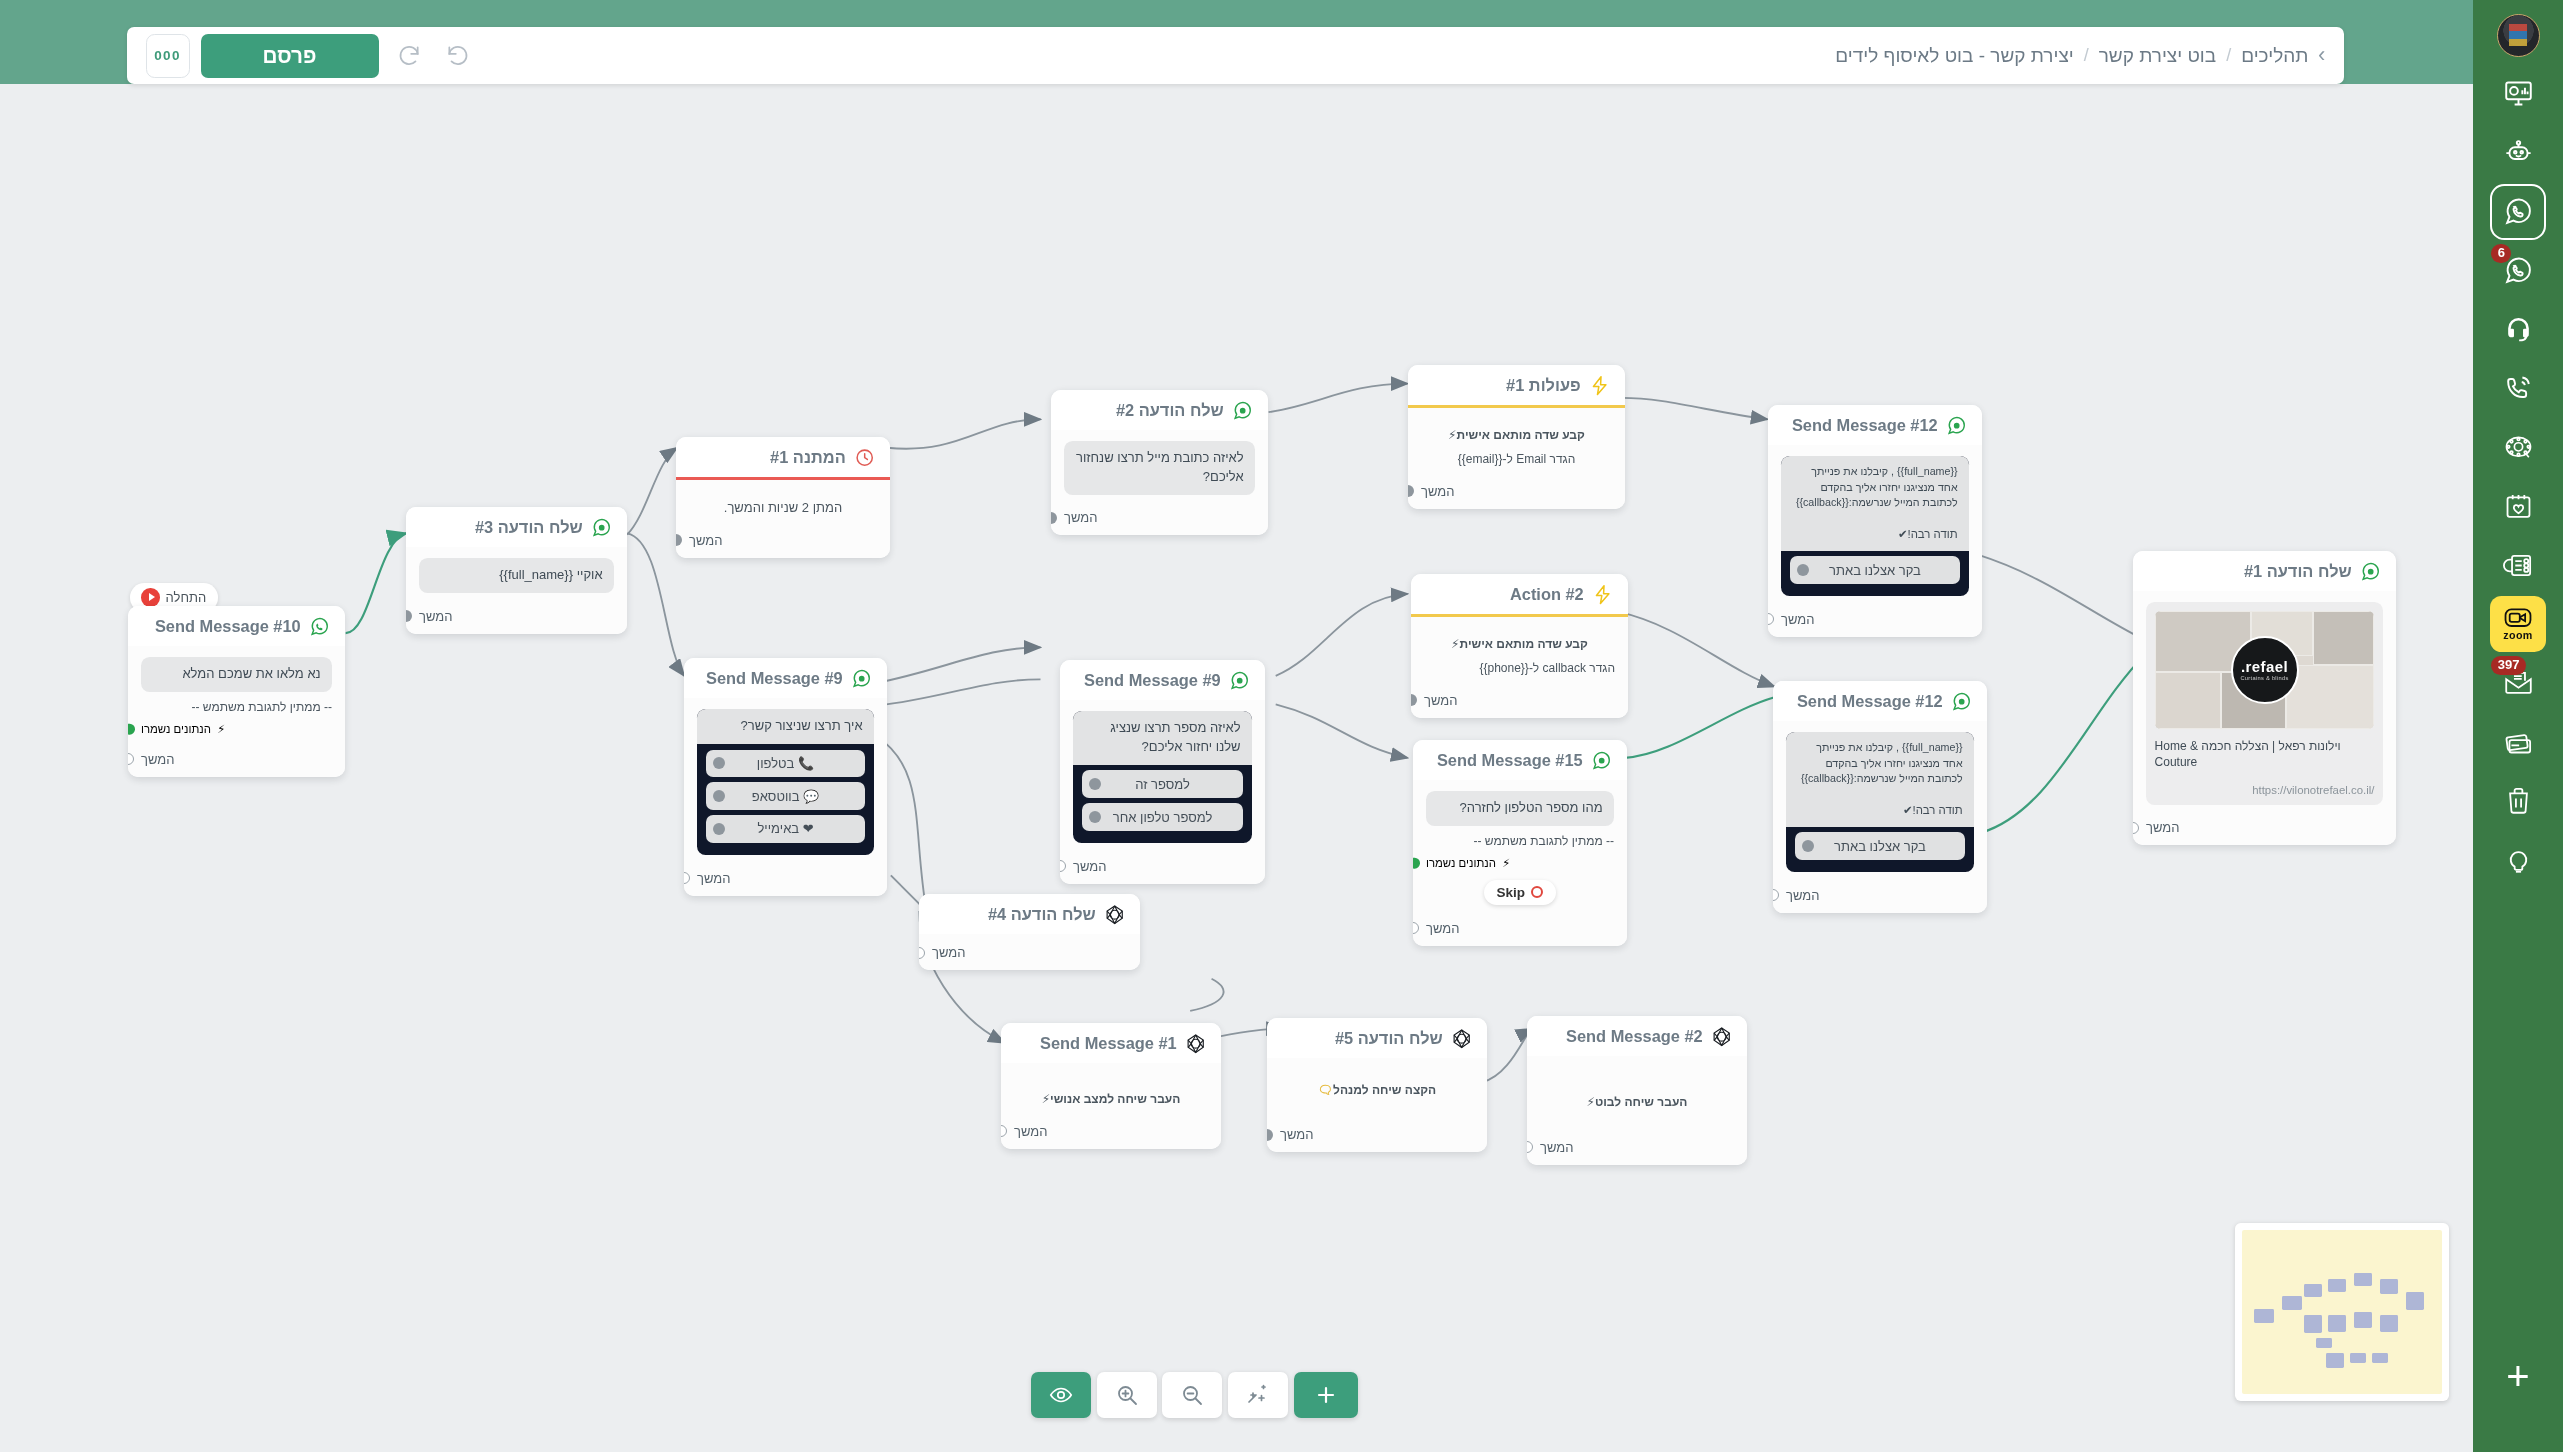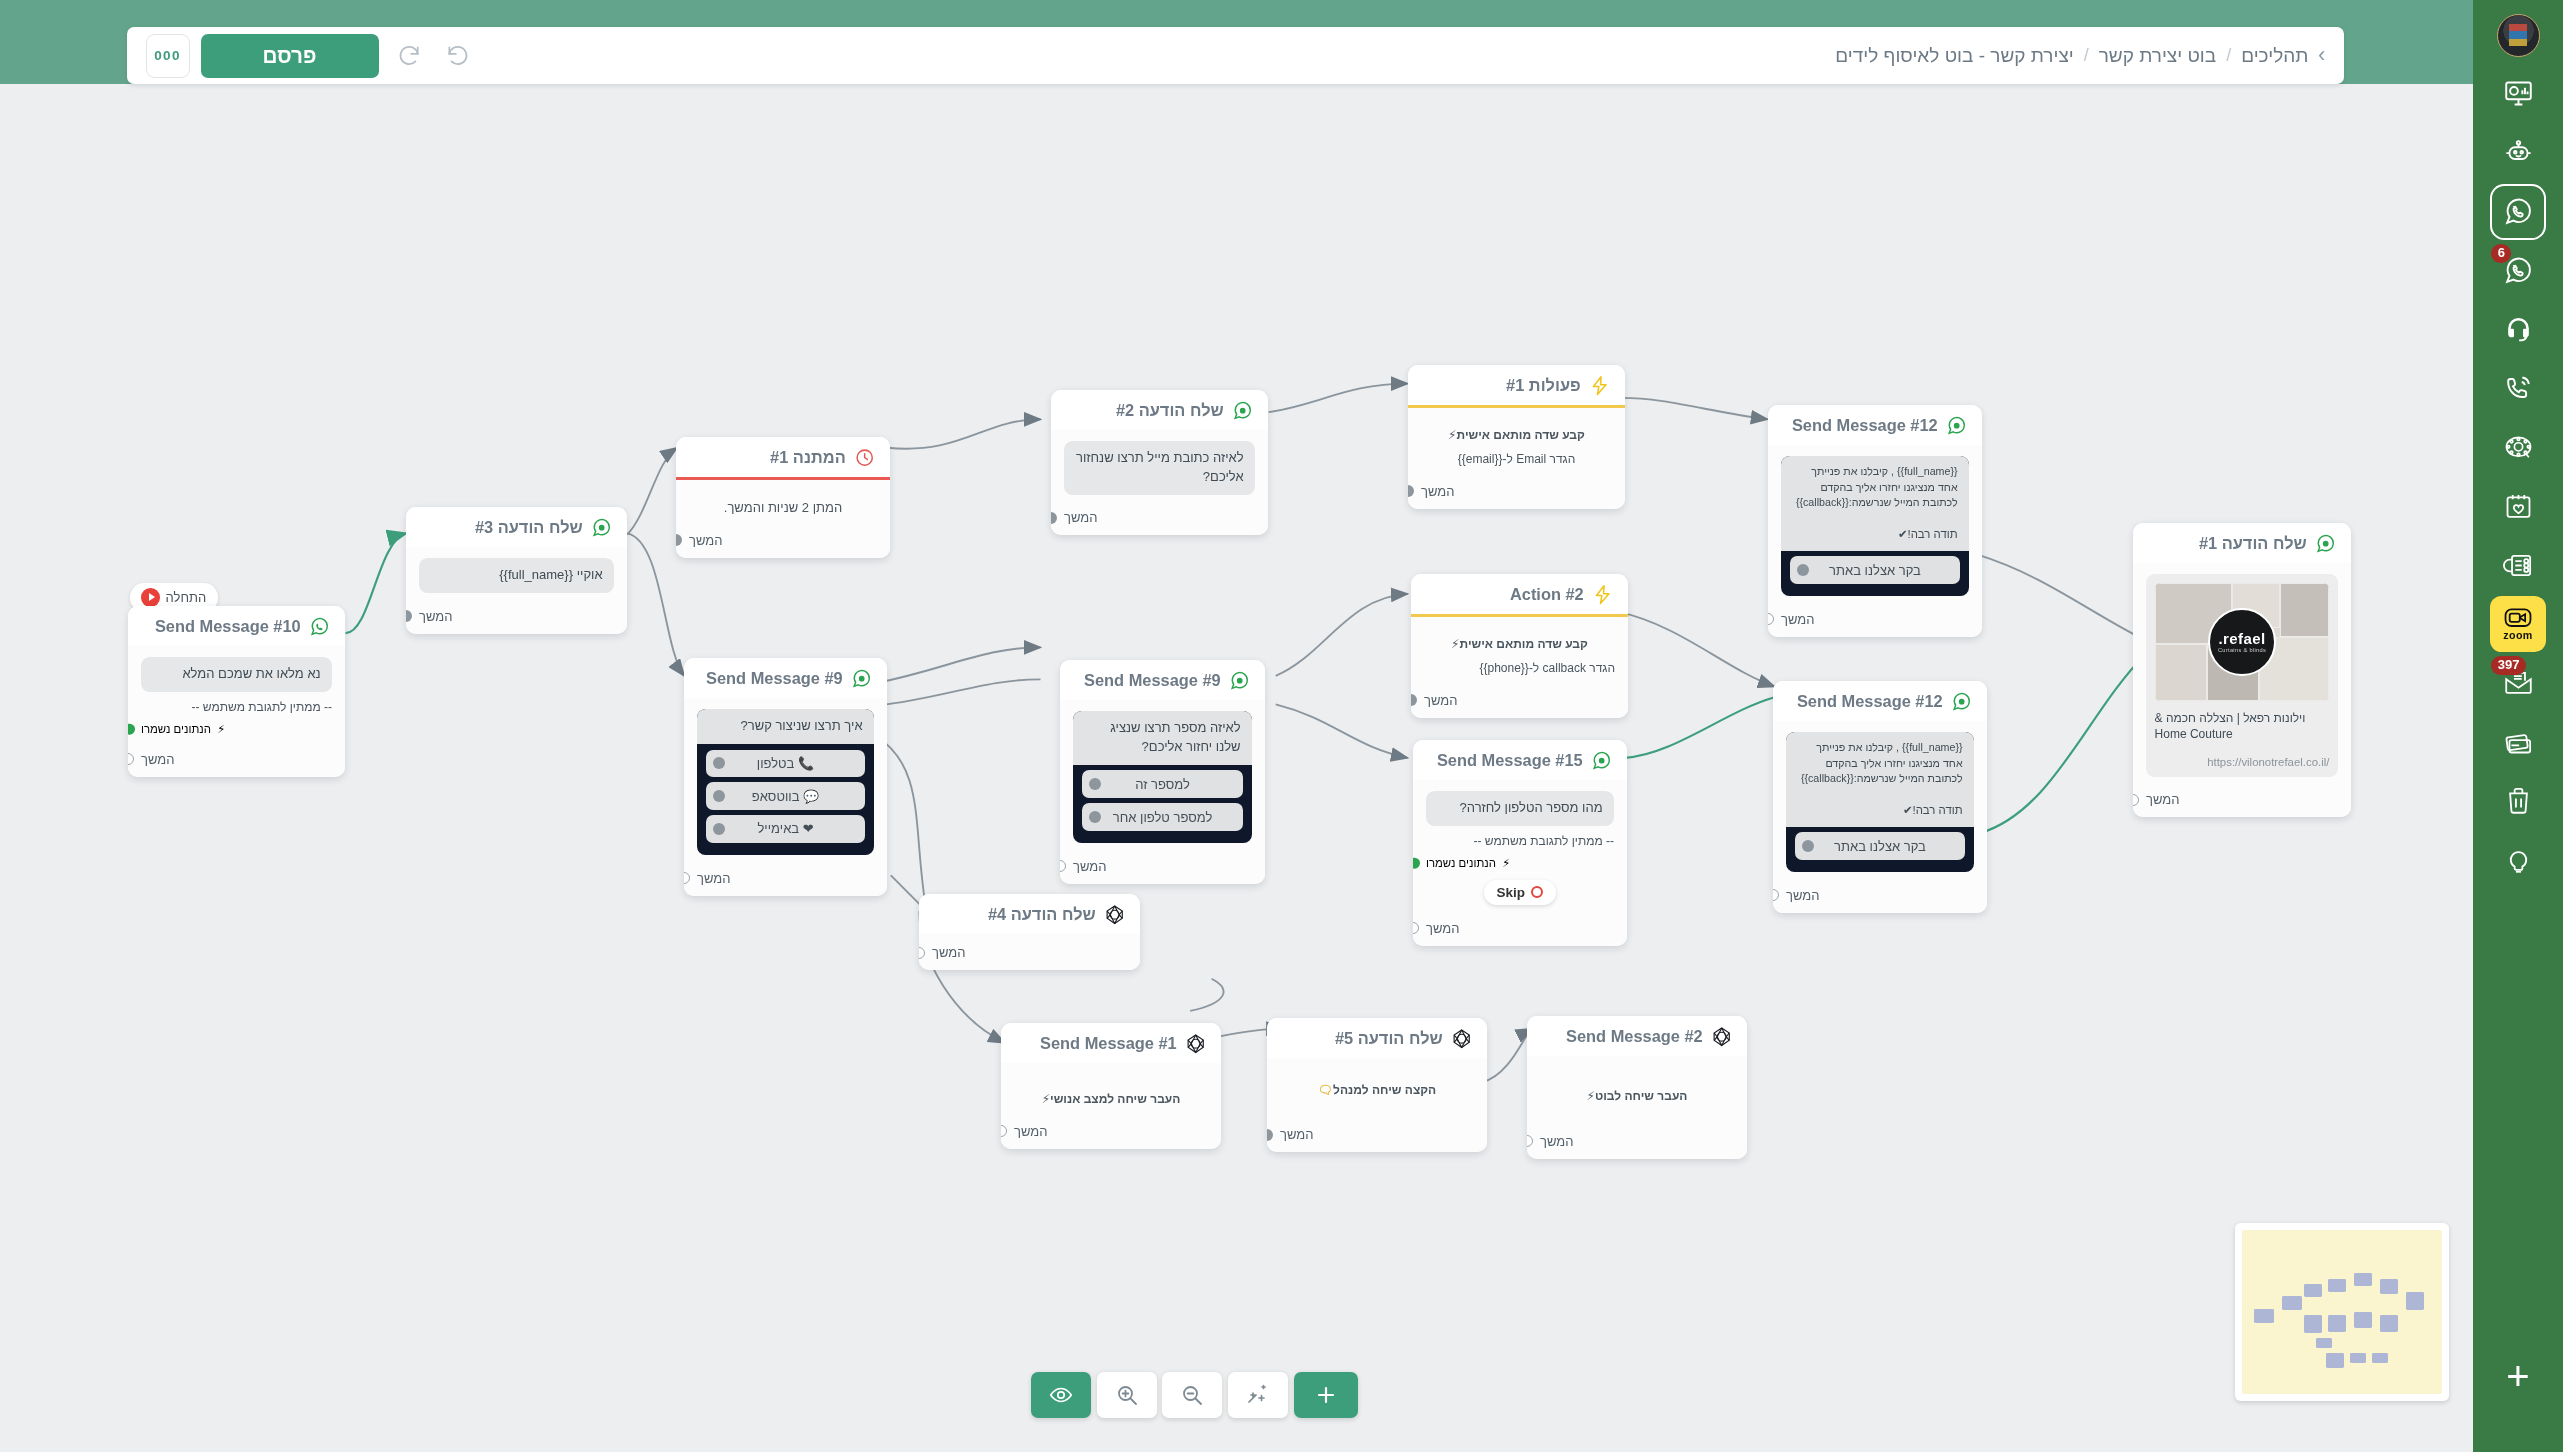--- a/index.html
+++ b/index.html
@@ -520,21 +520,21 @@
             <span>בקר אצלנו באתר</span>
           </div>
       </div>
     </div>
     <div class="footer">
       <span class="port-hollow"></span>
       <span>המשך</span>
     </div>
   </div>
 
-  <div class="node" style="left:2133px;top:439px;width:218px">
+  <div class="node" style="left:2133px;top:467px;width:263px">
     <div class="node-head">
       <span class="nicon">
         <svg viewBox="0 0 24 24" fill="none" stroke="#2aa44f" stroke-width="1.6">
             <path d="M20.5 11.5a8.4 8.4 0 0 1-12.4 7.4L3.5 20.5l1.7-4.5A8.4 8.4 0 1 1 20.5 11.5z"></path>
             <circle cx="12" cy="12" r="3.2" fill="#2aa44f" stroke="none"></circle>
           </svg>
       </span>
       <span class="ttl">שלח הודעה #1</span>
     </div>
     <div class="node-body">
@@ -628,21 +628,21 @@
       <span class="nicon">
         <svg viewBox="0 0 24 24" fill="none" stroke="#1b1f24" stroke-width="1.3">
             <path d="M12 2.2 20.5 8v8L12 21.8 3.5 16V8z"></path>
             <circle cx="12" cy="12" r="5"></circle>
             <path d="M12 2.2 7 12l5 9.8M12 2.2l5 9.8-5 9.8M3.5 8 7 12l-3.5 4M20.5 8 17 12l3.5 4"></path>
           </svg>
       </span>
       <span class="ttl">Send Message #2</span>
     </div>
     <div class="node-body">
-      <div class="meta bold" style="text-align:center;margin-top:20px">
+      <div class="meta bold" style="text-align:center;margin-top:26px">
         <span>העבר שיחה לבוט</span><span>⚡</span>
       </div>
     </div>
     <div class="footer" style="padding-top:20px">
       <span class="port-hollow"></span>
       <span>המשך</span>
     </div>
   </div>
 
 </div>

